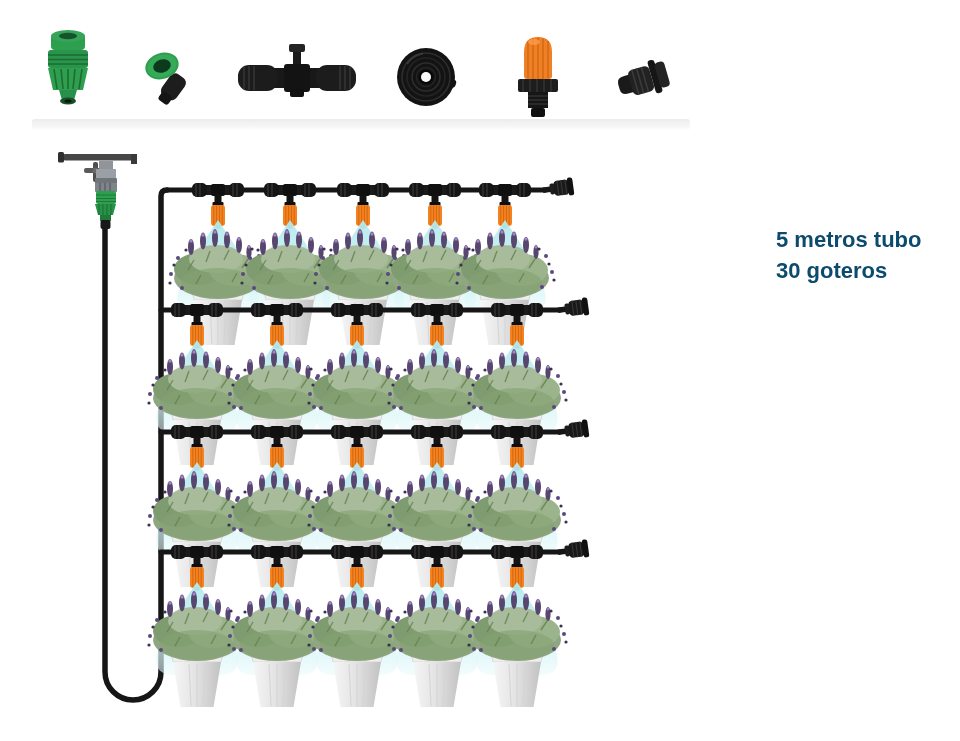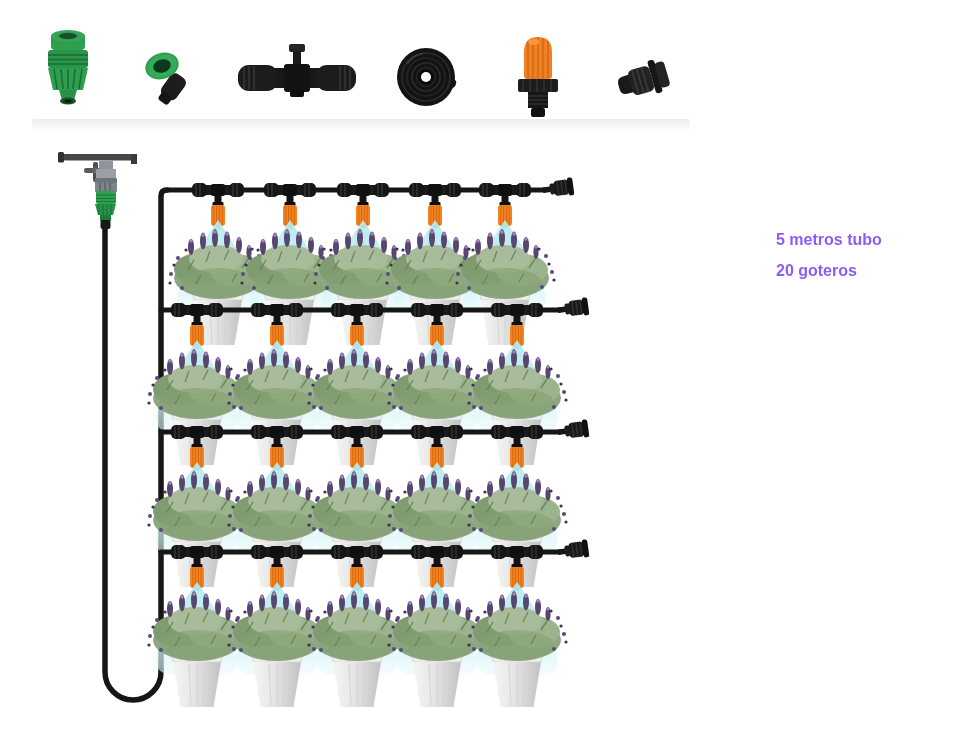--- a/index.html
+++ b/index.html
@@ -5,22 +5,22 @@
   html,body{margin:0;padding:0;background:#ffffff;}
   .stage{position:relative;width:960px;height:741px;background:#ffffff;overflow:hidden;
          font-family:"Liberation Sans", sans-serif;}
   .comp{position:absolute;}
   .comp svg{display:block;width:100%;height:100%;}
   .shelf{position:absolute;left:32px;top:119px;width:658px;height:11px;border-radius:3px;
          background:linear-gradient(180deg,#ececec 0%,#f7f7f7 70%,#fdfdfd 100%);}
   #diagram{position:absolute;left:40px;top:140px;width:640px;height:601px;}
   .supply{stroke:#161616;stroke-width:5.5;fill:none;stroke-linecap:round;}
   .row-tube{stroke:#161616;stroke-width:5;fill:none;stroke-linecap:round;}
-  .annotation{position:absolute;left:776px;top:224px;font-size:16px;font-weight:bold;
-              color:#8b5cf6;line-height:31px;white-space:nowrap;}
+  .annotation{position:absolute;left:776px;top:224px;font-size:22px;font-weight:bold;
+              color:#0c4a6e;line-height:31px;white-space:nowrap;}
 </style>
 </head>
 <body>
 
 <div class="stage">
 
   <div class="comp" style="left:40px;top:26px;width:56px;height:84px">
     <svg viewBox="0 0 56 84">
       <path d="M11,10 H45 V20 Q45,24 41,24 H15 Q11,24 11,20 Z" fill="#2e9e4f"></path>
       <ellipse cx="28" cy="10" rx="17" ry="6" fill="#37a45a"></ellipse>
@@ -281,15 +281,15 @@
           <use href="#plant-unit" transform="translate(237,412)"></use>
           <use href="#plant-unit" transform="translate(317,412)"></use>
           <use href="#plant-unit" transform="translate(397,412)"></use>
           <use href="#plant-unit" transform="translate(477,412)"></use>
         </g>
       </g>
   </svg>
 
   <div class="annotation">
     <div>5 metros tubo</div>
-    <div>20 goteros</div>
+    <div>30 goteros</div>
   </div>
 </div>
 
 </body></html>

